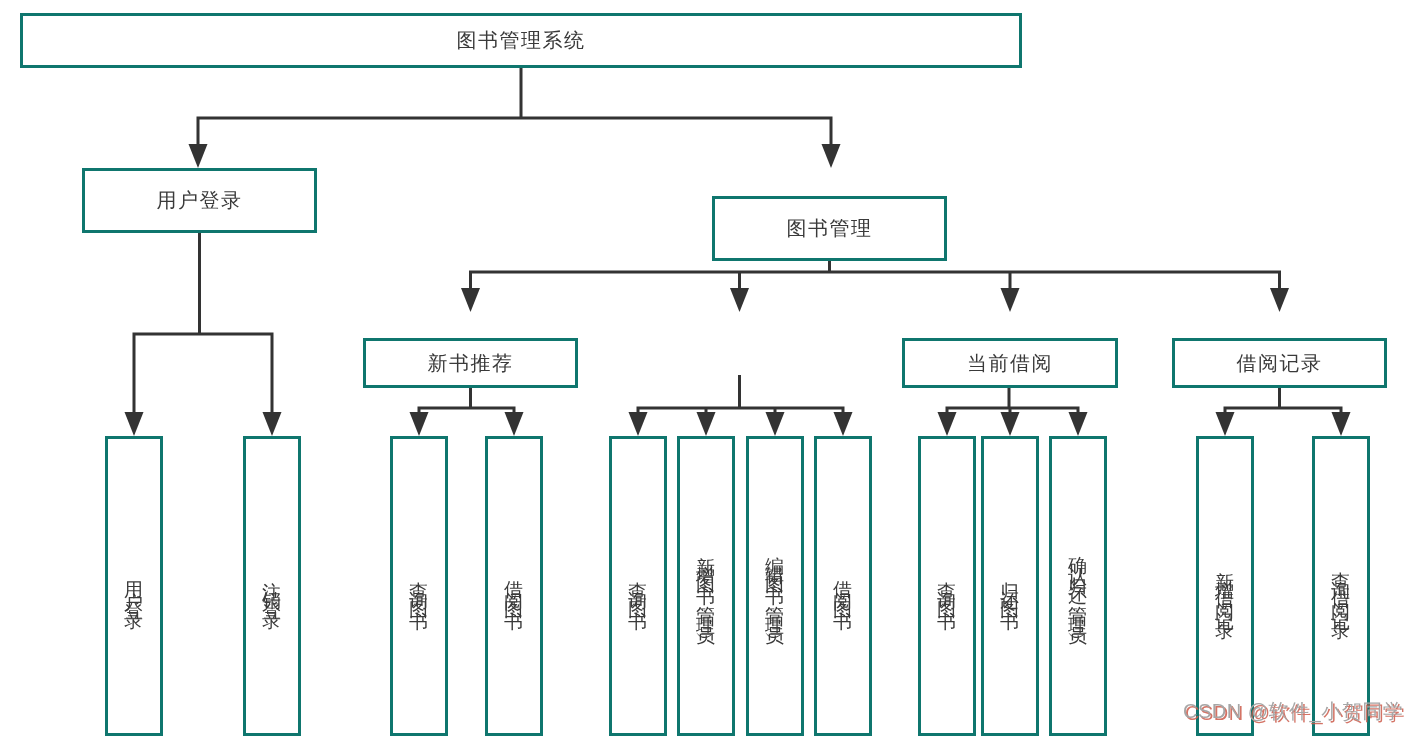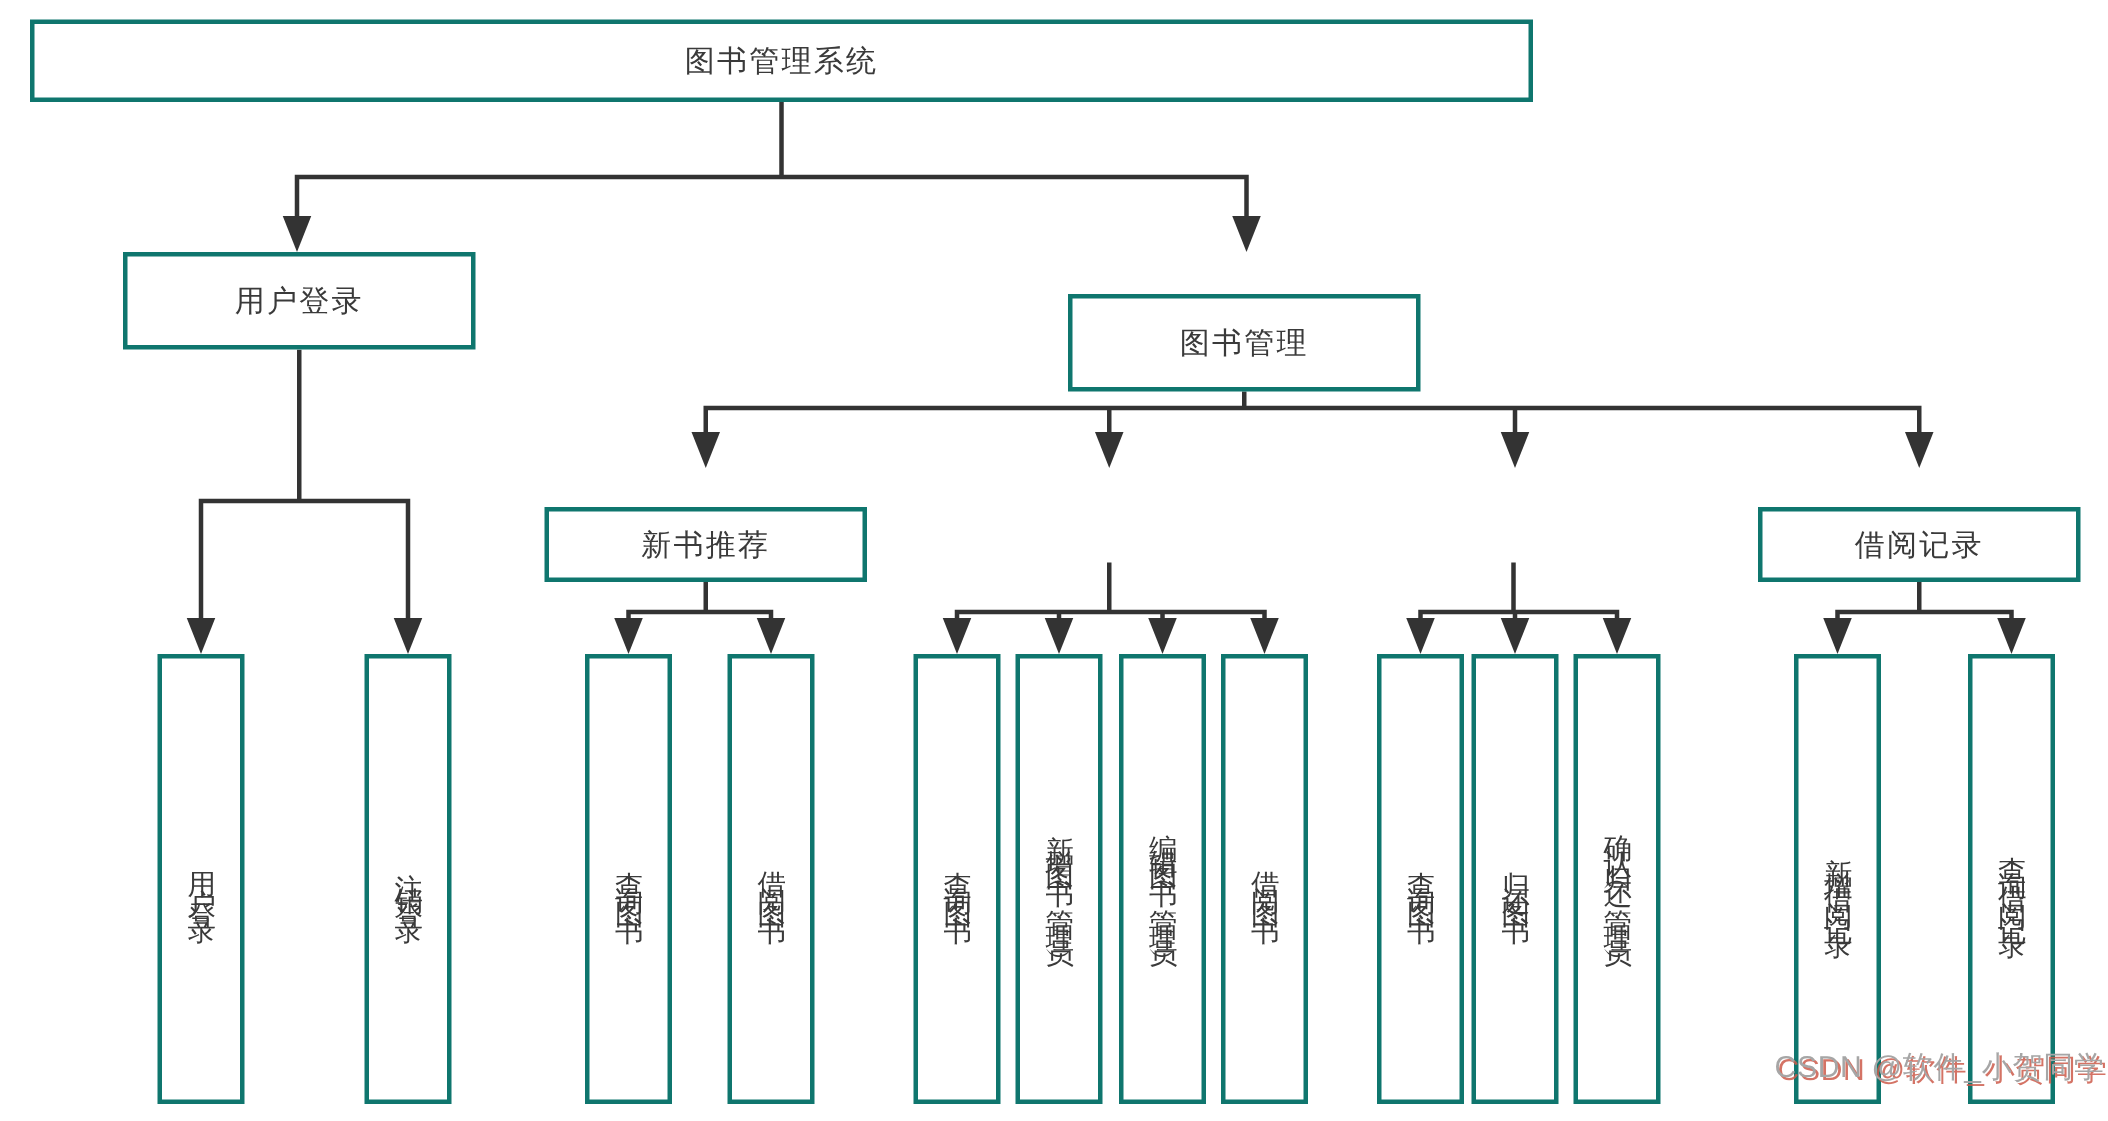--- a/index.html
+++ b/index.html
@@ -134,20 +134,23 @@
   <div class="box node-l1 node-user-login">
     <span class="h-label">用户登录</span>
   </div>
   <div class="box node-l1 node-book-management">
     <span class="h-label">图书管理</span>
   </div>
 
   <div class="box node-l2 node-new-books">
     <span class="h-label">新书推荐</span>
   </div>
+  <div class="box node-l2 node-current-borrow">
+    <span class="h-label">当前借阅</span>
+  </div>
   <div class="box node-l2 node-borrow-records">
     <span class="h-label">借阅记录</span>
   </div>
 
   <div class="box leaf leaf-a1">
     <span class="v-label">用户登录</span>
   </div>
   <div class="box leaf leaf-a2">
     <span class="v-label">注销登录</span>
   </div>

